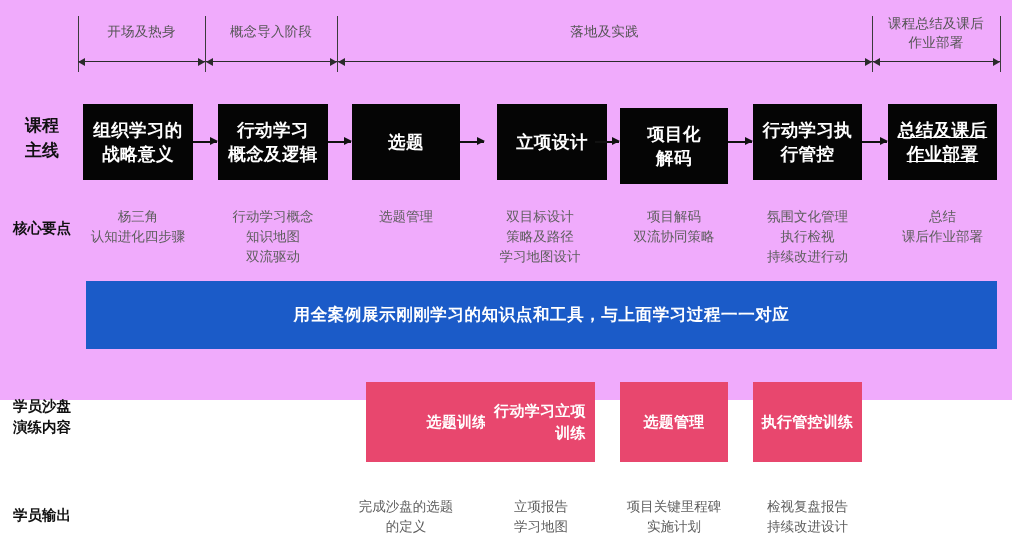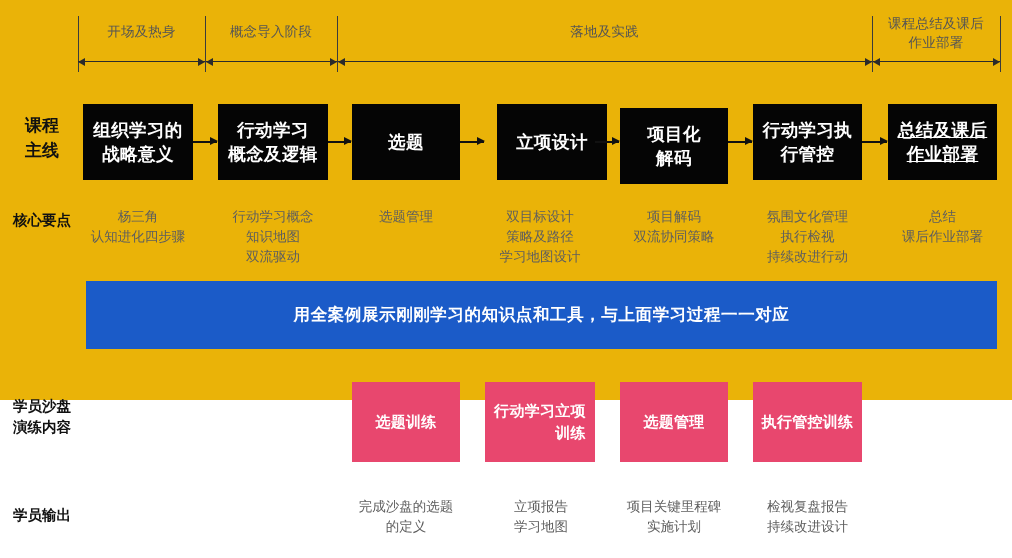--- a/index.html
+++ b/index.html
@@ -11,21 +11,21 @@
     width: 1012px;
     height: 558px;
     font-family: "Liberation Sans", "DejaVu Sans", sans-serif;
     color: #000;
     overflow: hidden;
   }
   #canvas {
     position: relative;
     width: 1012px;
     height: 400px;
-    background: #eab308;
+    background: #f0abfc;
   }
 
   
   .phase-tick {
     position: absolute;
     top: 16px;
     width: 1px;
     height: 56px;
     background: #3b3b3b;
   }
@@ -165,21 +165,21 @@
 
     <div class="phase-arrow" style="left:78px; width:127px;"></div>
     <div class="phase-arrow" style="left:206px; width:131px;"></div>
     <div class="phase-arrow" style="left:338px; width:534px;"></div>
     <div class="phase-arrow" style="left:873px; width:127px;"></div>
   </div>
 
   <div class="row-label big" style="top:113px; white-space:pre-line;">课程
 主线</div>
 
-  <div class="row-label mid" style="top:210px;">核心要点</div>
+  <div class="row-label mid" style="top:218px;">核心要点</div>
 
 
   <div class="row-label mid" style="top:396px; white-space:pre-line;">学员沙盘
 演练内容</div>
 
   <div class="row-label mid" style="top:505px;">学员输出</div>
 
   <div>
     <div class="proc-box" style="left:83px;  top:104px; width:110px; height:76px;">组织学习的
 战略意义</div>
@@ -217,21 +217,21 @@
     <div class="detail-col" style="left:745px; top:207px; width:125px;">氛围文化管理
 执行检视
 持续改进行动</div>
     <div class="detail-col" style="left:880px; top:207px; width:125px;">总结
 课后作业部署</div>
   </div>
 
   <div class="banner" style="left:86px; top:281px; width:911px; height:68px;">用全案例展示刚刚学习的知识点和工具，与上面学习过程一一对应</div>
 
   <div>
-    <div class="pink-box" style="left:352px; top:382px; width:108px; height:80px;">选题训练</div>
+    <div class="pink-box" style="left:366px; top:382px; width:108px; height:80px;padding-left:37px;">选题训练</div>
     <div class="pink-box" style="left:485px; top:382px; width:110px; height:80px;text-align:right;">行动学习立项
 训练</div>
     <div class="pink-box" style="left:620px; top:382px; width:108px; height:80px;">选题管理</div>
     <div class="pink-box" style="left:753px; top:382px; width:109px; height:80px;">执行管控训练</div>
   </div>
 
   <div>
     <div class="detail-col" style="left:345px; top:497px; width:122px;">完成沙盘的选题
 的定义</div>
     <div class="detail-col" style="left:482px; top:497px; width:118px;">立项报告

